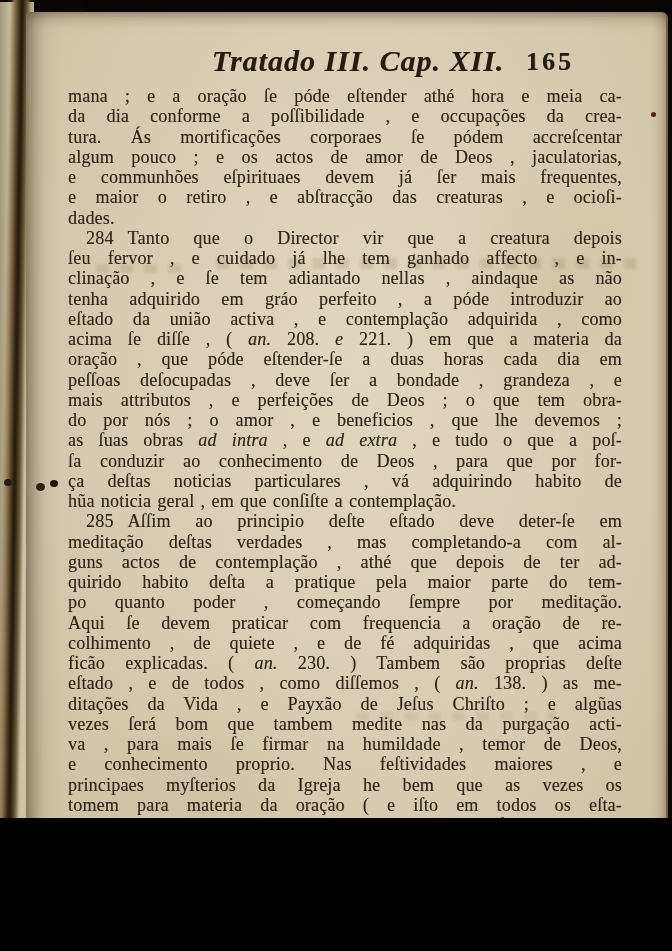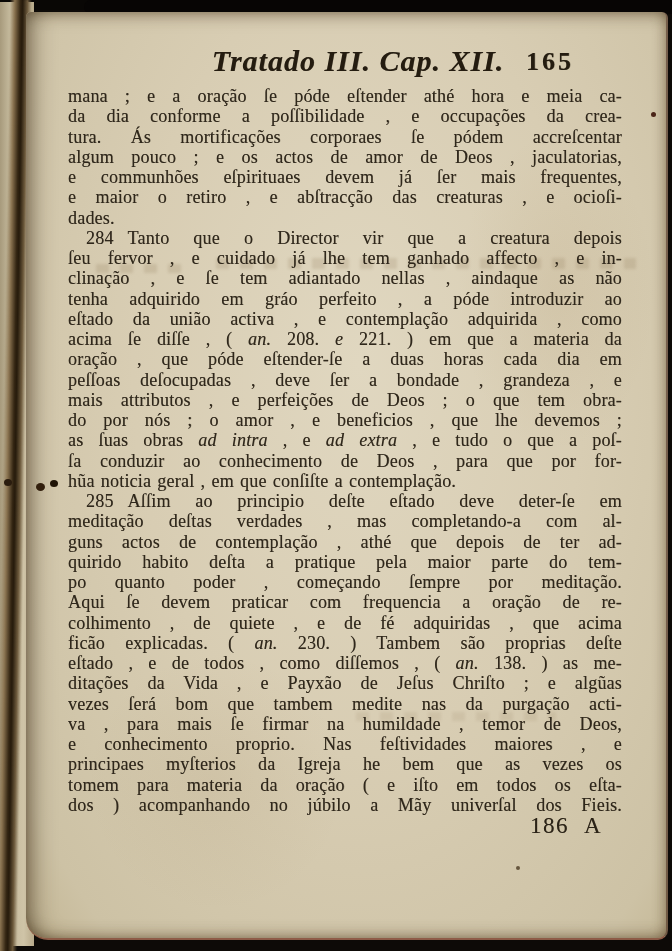--- a/index.html
+++ b/index.html
@@ -1,17 +1,17 @@
 <!DOCTYPE html>
 <html><head>
 <meta charset="utf-8">
 <style>
   html,body{margin:0;padding:0;background:#000;}
   .scan{
-    position:relative;width:672px;height:951px;overflow:hidden;
+    position:relative;width:672px;height:818px;overflow:hidden;
     background:#0d0a07;
     font-family:"Liberation Serif","DejaVu Serif",serif;
   }
   
   .top-bar{position:absolute;left:0;top:0;width:672px;height:10px;background:#090705;}
   .binding-tab{position:absolute;left:84px;top:0;width:588px;height:14px;background:#070504;border-radius:8px 0 0 8px;}
   
   .adjacent-edge{
     position:absolute;left:0;top:2px;width:34px;height:944px;
     background:linear-gradient(90deg,#a79a7c 0%,#c6bb9e 30%,#cfc4a7 70%,#b7a98a 100%);
@@ -108,20 +108,21 @@
       <div class="ln"><span>clinação , e ſe tem adiantado nellas , aindaque as não</span></div>
       <div class="ln"><span>tenha adquirido em gráo perfeito , a póde introduzir ao</span></div>
       <div class="ln"><span>eſtado da união activa , e contemplação adquirida , como</span></div>
       <div class="ln"><span>acima ſe diſſe , ( </span><i>an.</i><span> 208. </span><i>e</i><span> 221. ) em que a materia da</span></div>
       <div class="ln"><span>oração , que póde eſtender-ſe a duas horas cada dia em</span></div>
       <div class="ln"><span>peſſoas deſocupadas , deve ſer a bondade , grandeza , e</span></div>
       <div class="ln"><span>mais attributos , e perfeições de Deos ; o que tem obra-</span></div>
       <div class="ln"><span>do por nós ; o amor , e beneficios , que lhe devemos ;</span></div>
       <div class="ln"><span>as ſuas obras </span><i>ad intra</i><span> , e </span><i>ad extra</i><span> , e tudo o que a poſ-</span></div>
       <div class="ln"><span>ſa conduzir ao conhecimento de Deos , para que por for-</span></div>
+      <div class="ln"><span>ça deſtas noticias particulares , vá adquirindo habito de</span></div>
       <div class="ln short"><span>hũa noticia geral , em que conſiſte a contemplação.</span></div>
       <div class="ln"><span class="pnum">285</span><span>Aſſim ao principio deſte eſtado deve deter-ſe em</span></div>
       <div class="ln"><span>meditação deſtas verdades , mas completando-a com al-</span></div>
       <div class="ln"><span>guns actos de contemplação , athé que depois de ter ad-</span></div>
       <div class="ln"><span>quirido habito deſta a pratique pela maior parte do tem-</span></div>
       <div class="ln"><span>po quanto poder , começando ſempre por meditação.</span></div>
       <div class="ln"><span>Aqui ſe devem praticar com frequencia a oração de re-</span></div>
       <div class="ln"><span>colhimento , de quiete , e de fé adquiridas , que acima</span></div>
       <div class="ln"><span>ficão explicadas. ( </span><i>an.</i><span> 230. ) Tambem são proprias deſte</span></div>
       <div class="ln"><span>eſtado , e de todos , como diſſemos , ( </span><i>an.</i><span> 138. ) as me-</span></div>

